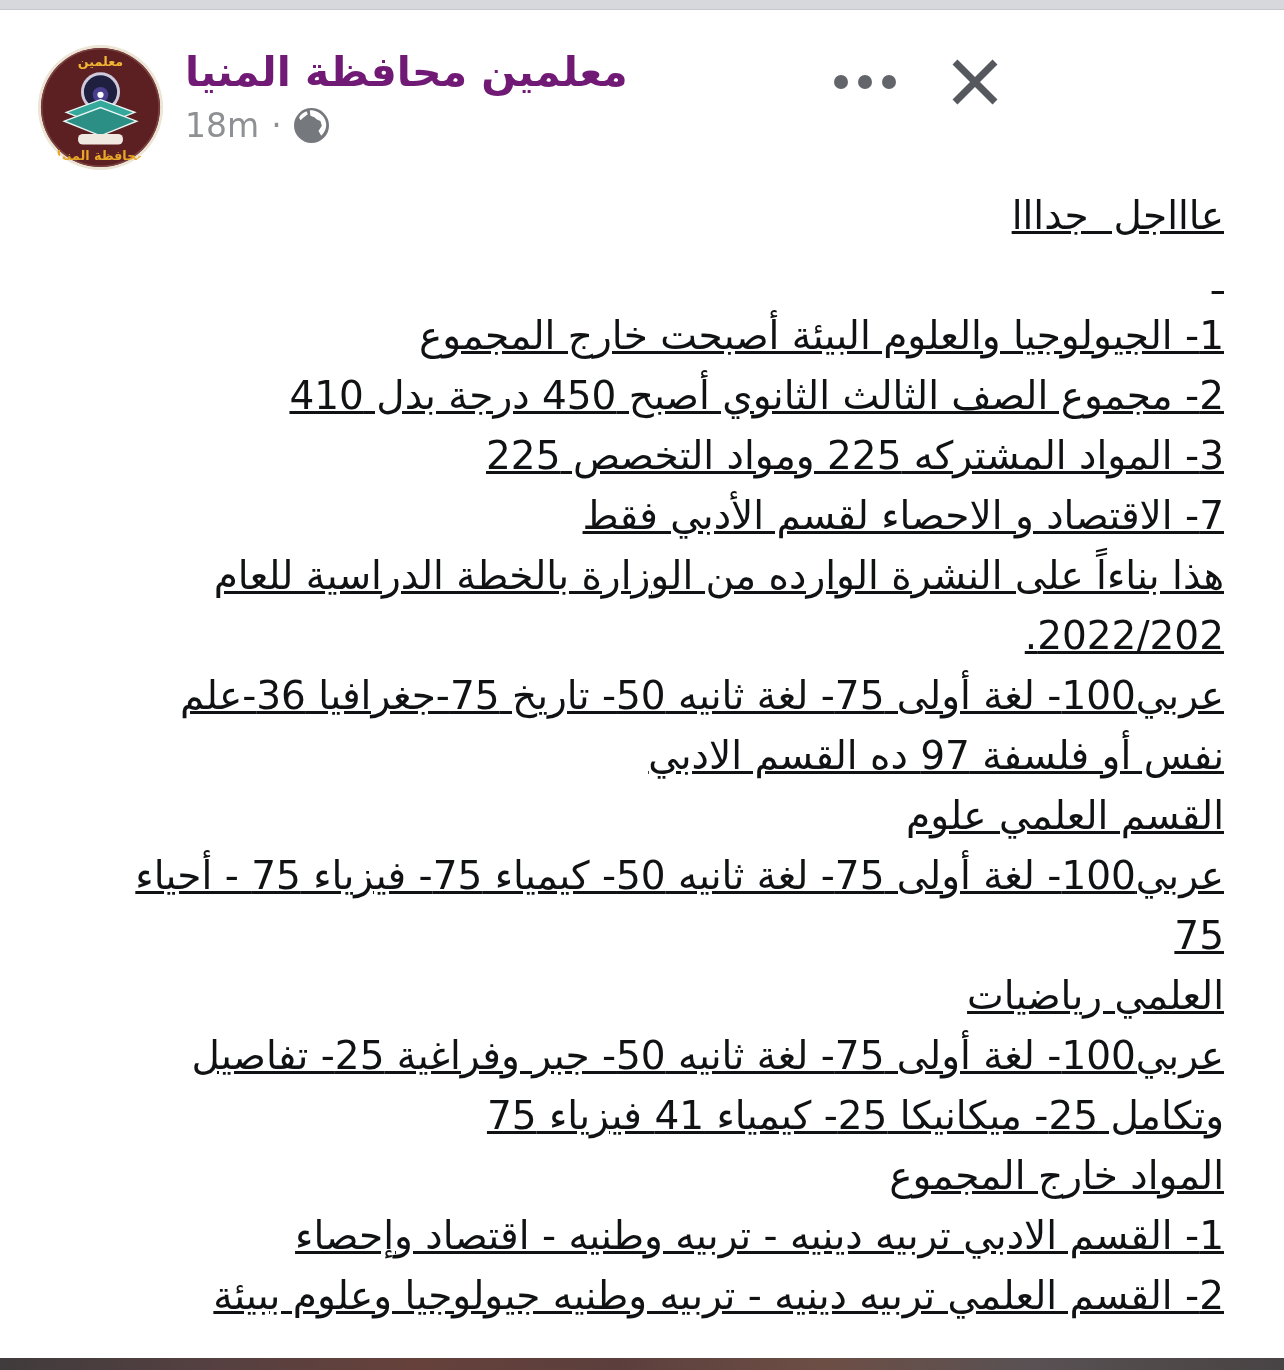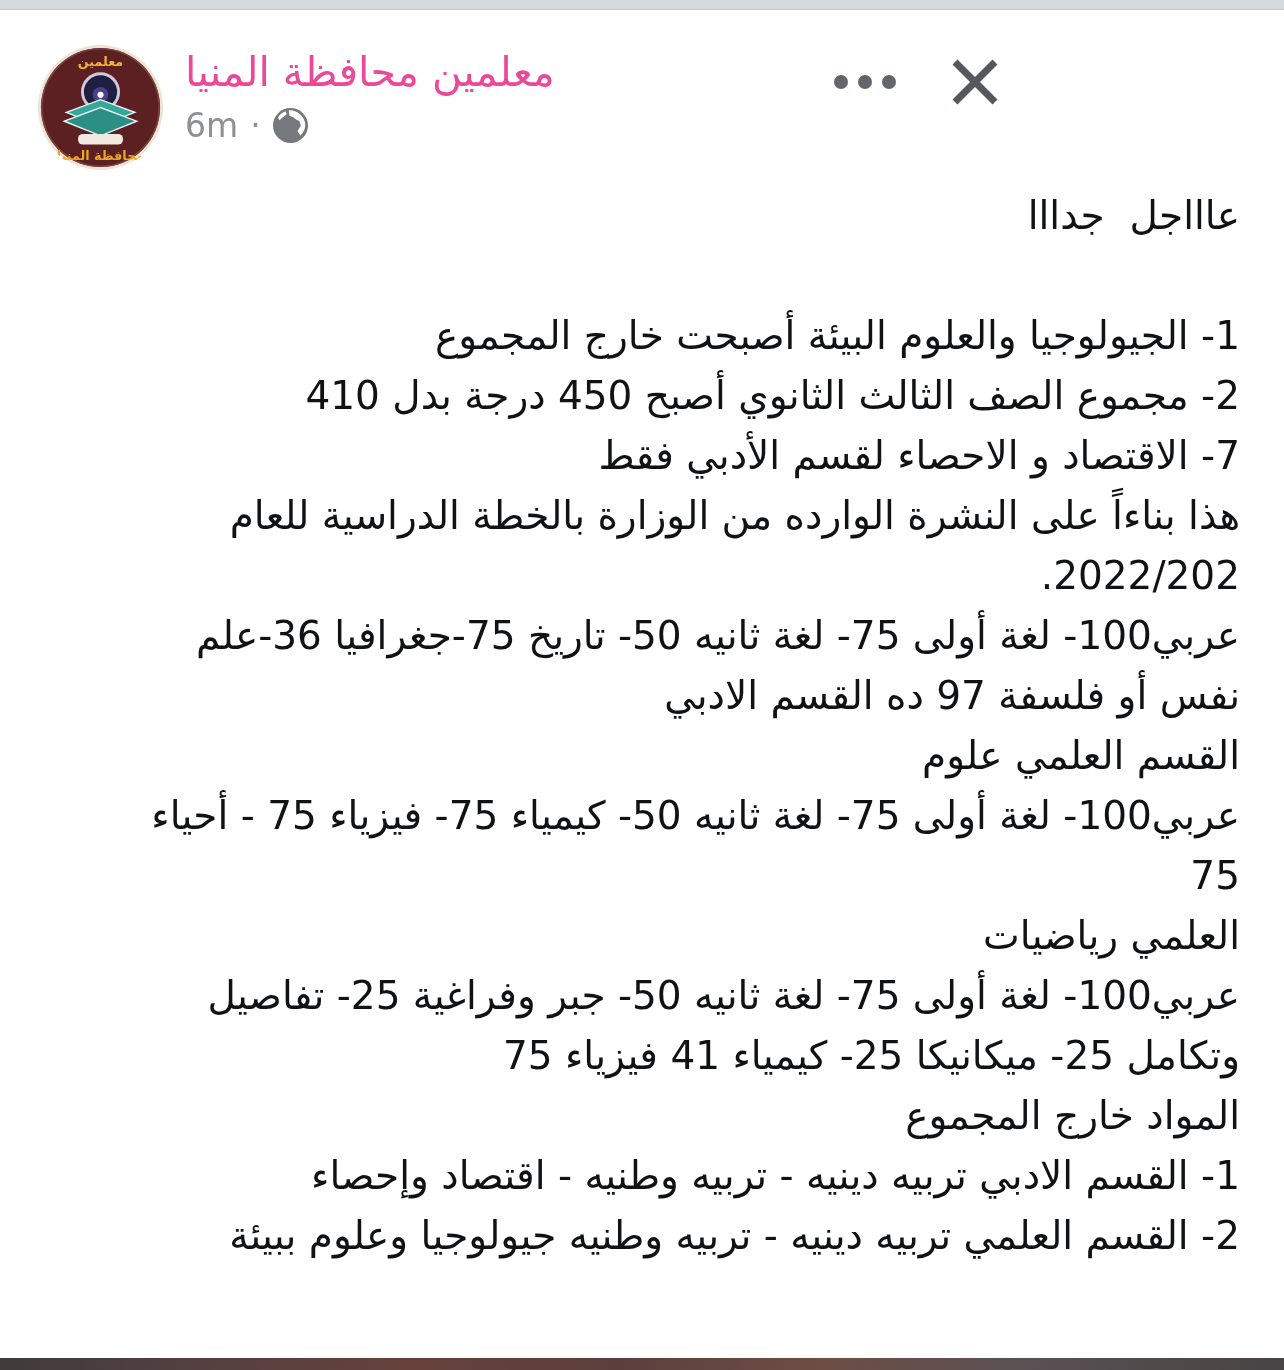--- a/index.html
+++ b/index.html
@@ -18,42 +18,42 @@
   }
   .avatar{
     position:absolute;left:37px;top:35px;width:127px;height:127px;
     border-radius:50%;overflow:hidden;cursor:pointer;
   }
   .avatar svg{display:block;width:100%;height:100%;}
   .header-text{
     position:absolute;left:185px;top:40px;
   }
   .page-name{
-    font-size:41px;font-weight:400;color:#ec4899;line-height:1.15;
+    font-size:41px;font-weight:700;color:#701a75;line-height:1.15;
     cursor:pointer;
   }
   .meta{
     margin-top:10px;display:flex;align-items:center;gap:10px;
     font-size:33px;color:#8e9093;
   }
   .meta .sep{color:#8e9093;margin:0 2px;}
   .globe{display:inline-block;width:35px;height:35px;}
   .globe svg{display:block;width:100%;height:100%;}
   .header-actions{
     position:absolute;top:44px;right:32px;display:flex;align-items:center;gap:48px;
   }
   .icon-btn{
     background:none;border:none;padding:0;margin:0;cursor:pointer;line-height:0;
   }
   
   .post-body{
-    position:absolute;top:186px;left:0;right:0;
+    position:absolute;top:186px;left:0;right:16px;
     padding:0 44px 0 40px;
     direction:rtl;text-align:right;
-    font-size:39px;color:#101214;
+    font-size:39px;color:#101214;text-decoration:underline;
   }
   .post-line{
     height:60px;line-height:60px;white-space:pre;
   }
   
   .bottom-strip{
     position:absolute;left:0;bottom:0;width:1284px;height:12px;cursor:pointer;
     background:linear-gradient(90deg,#403b3c 0%,#554041 16%,#66413b 32%,#5c3f3d 48%,#6d4e45 64%,#595153 80%,#484344 100%);
   }
 </style>
@@ -77,21 +77,21 @@
       <path d="M30,70 L65,57 L100,70 L65,84 Z" fill="#35a89c" stroke="#e8f5f2" stroke-width="1.5"></path>
       <path d="M28,79 L65,65 L102,79 L65,94 Z" fill="#2c8f86" stroke="#e8f5f2" stroke-width="1.5"></path>
       <rect x="42" y="92" width="46" height="11" rx="5" fill="#efe9e2"></rect>
       <text x="65" y="119" font-size="13" font-weight="bold" fill="#e8a728" text-anchor="middle">محافظة المنيا</text>
     </svg>
   </div>
 
   <div class="header-text">
     <div class="page-name" dir="rtl">معلمين محافظة المنيا</div>
     <div class="meta">
-      <span>6m</span>
+      <span>18m</span>
       <span class="sep">·</span>
       <span class="globe">
         <svg viewBox="0 0 20 20">
           <circle cx="10" cy="10" r="10" fill="#75787c"></circle>
           <path fill="#ffffff" d="M9,1.4 C12.8,0.9 17.4,3.9 18.3,8.4 C18.8,11.2 17.6,13.8 15.6,15.8 L13.4,12.1 L14.5,8.4 L11.9,5.4 L9.4,4.4 Z"></path>
           <path fill="#75787c" d="M12.4,6.3 L15.1,7.4 L15.9,10.1 L14,13.2 L12.1,11.6 L12.3,8.4 Z"></path>
           <path fill="#ffffff" d="M2.9,5.4 C3.9,3.7 5.5,2.5 7.2,1.9 L7.9,3.6 L5.6,5.3 L3.7,7.0 Z"></path>
         </svg>
       </span>
     </div>
@@ -112,20 +112,21 @@
     </button>
   </div>
 
 </div>
 
 <main class="post-body">
     <div class="post-line">عاااجل  جدااا</div>
     <div class="post-line">&nbsp;</div>
     <div class="post-line">1- الجيولوجيا والعلوم البيئة أصبحت خارج المجموع</div>
     <div class="post-line">2- مجموع الصف الثالث الثانوي أصبح 450 درجة بدل 410</div>
+    <div class="post-line">3- المواد المشتركه 225 ومواد التخصص 225</div>
     <div class="post-line">7- الاقتصاد و الاحصاء لقسم الأدبي فقط</div>
     <div class="post-line">هذا بناءاً على النشرة الوارده من الوزارة بالخطة الدراسية للعام</div>
     <div class="post-line">2022/202.</div>
     <div class="post-line">عربي100- لغة أولى 75- لغة ثانيه 50- تاريخ 75-جغرافيا 36-علم</div>
     <div class="post-line">نفس أو فلسفة 97 ده القسم الادبي</div>
     <div class="post-line">القسم العلمي علوم</div>
     <div class="post-line">عربي100- لغة أولى 75- لغة ثانيه 50- كيمياء 75- فيزياء 75 - أحياء</div>
     <div class="post-line">75</div>
     <div class="post-line">العلمي رياضيات</div>
     <div class="post-line">عربي100- لغة أولى 75- لغة ثانيه 50- جبر وفراغية 25- تفاصيل</div>

